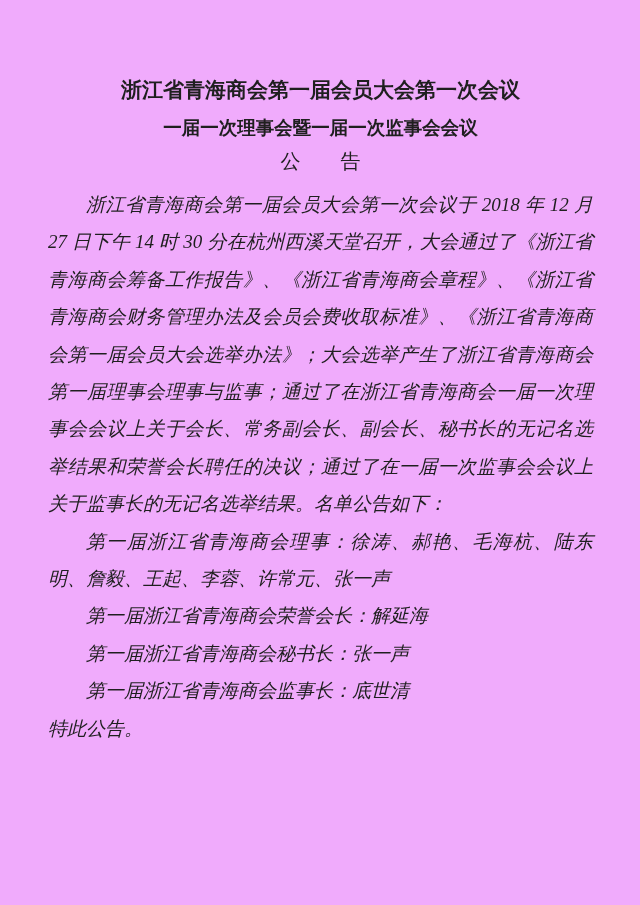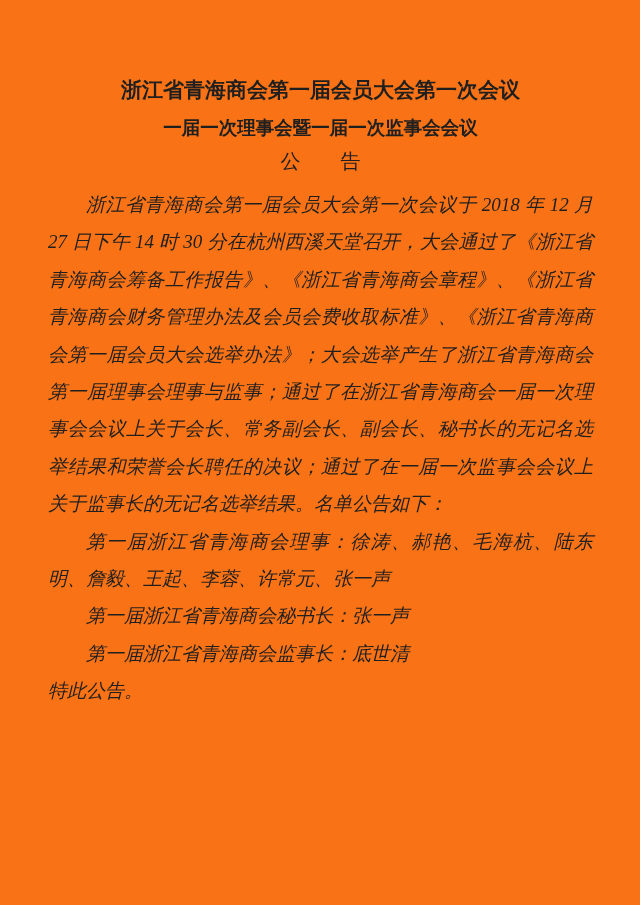--- a/index.html
+++ b/index.html
@@ -12,21 +12,21 @@
     height: 905px;
     font-family: "Liberation Serif", "DejaVu Serif", serif;
     color: #1f1f1f;
     overflow: hidden;
   }
   .page {
     box-sizing: border-box;
     width: 640px;
     height: 905px;
     padding: 76px 47px 40px 48px;
-    background: #f97316;
+    background: #f0abfc;
   }
   .doc-title {
     font-size: 21px;
     line-height: 28px;
     font-weight: bold;
     text-align: center;
     margin: 0;
   }
   .doc-subtitle {
     font-size: 18.5px;
@@ -73,20 +73,21 @@
 
   <h3 class="notice-heading">公告</h3>
 
   <div class="doc-body">
 
     <p>浙江省青海商会第一届会员大会第一次会议于 2018 年 12 月 27 日下午 14 时 30 分在杭州西溪天堂召开，大会通过了《浙江省青海商会筹备工作报告》、《浙江省青海商会章程》、《浙江省青海商会财务管理办法及会员会费收取标准》、《浙江省青海商会第一届会员大会选举办法》；大会选举产生了浙江省青海商会第一届理事会理事与监事；通过了在浙江省青海商会一届一次理事会会议上关于会长、常务副会长、副会长、秘书长的无记名选举结果和荣誉会长聘任的决议；通过了在一届一次监事会会议上关于监事长的无记名选举结果。名单公告如下：</p>
 
     <p>第一届浙江省青海商会理事：徐涛、郝艳、毛海杭、陆东明、詹毅、王起、李蓉、许常元、张一声</p>
 
 
+    <p>第一届浙江省青海商会荣誉会长：解延海</p>
 
 
 
     <p>第一届浙江省青海商会秘书长：张一声</p>
 
 
     <p>第一届浙江省青海商会监事长：底世清</p>
 
     <p class="closing">特此公告。</p>
 

